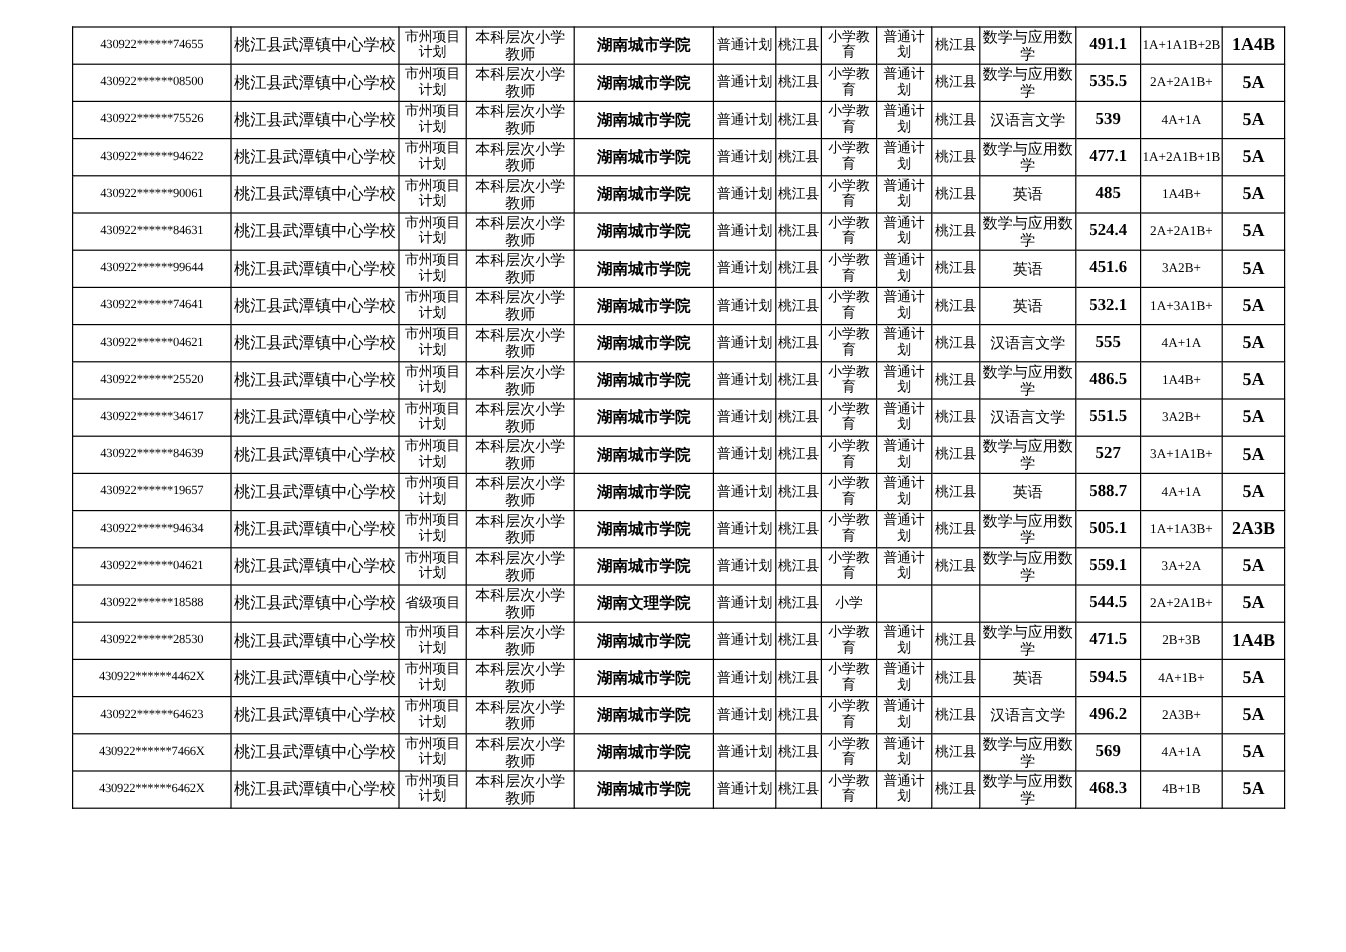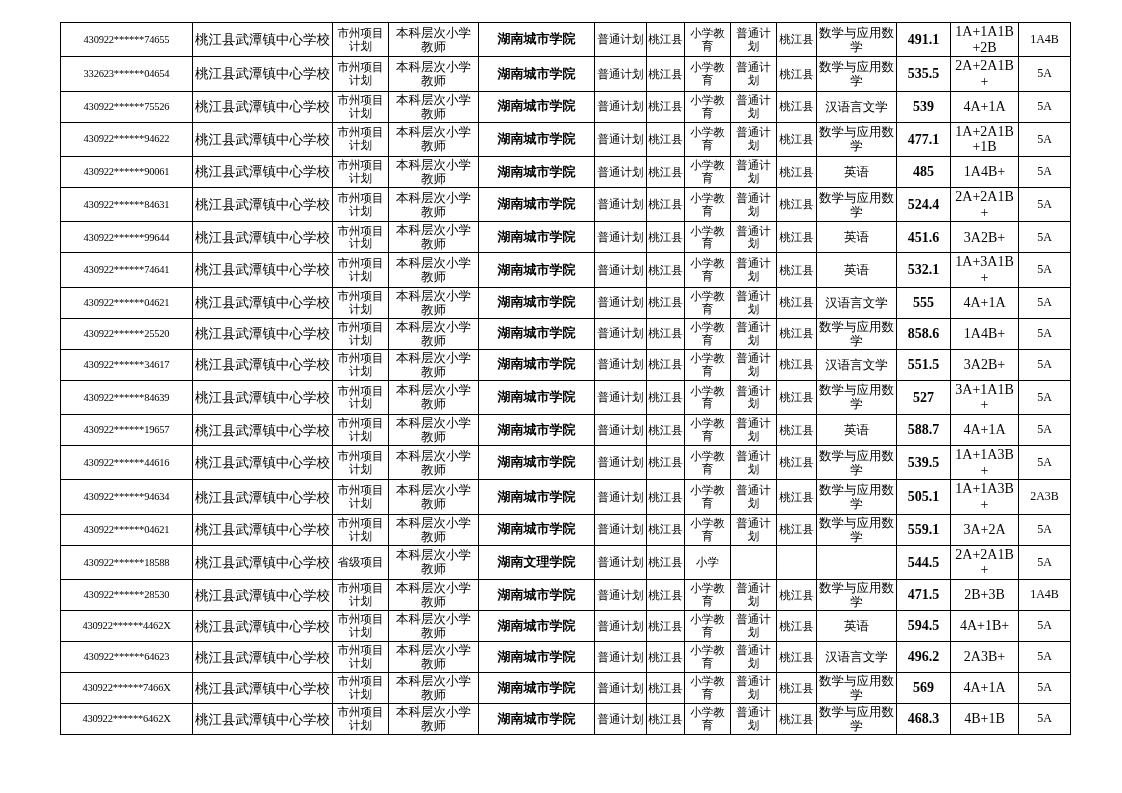--- a/index.html
+++ b/index.html
@@ -56,22 +56,22 @@
   .col-plan     { font-size: 11.5px; }
   .col-level    { font-size: 12.5px; }
   .col-univ     { font-size: 13px; font-weight: bold; }
   .col-type     { font-size: 11.5px; }
   .col-county   { font-size: 11.5px; }
   .col-stage    { font-size: 11.5px; }
   .col-category { font-size: 11.5px; }
   .col-county2  { font-size: 11.5px; }
   .col-major    { font-size: 12.5px; }
   .col-score    { font-size: 14px; font-weight: bold; }
-  .col-codeA    { font-size: 14px; margin-top: 16px; }
-  .col-codeB    { font-size: 12px; }
+  .col-codeA    { font-size: 11px; margin-top: 16px; }
+  .col-codeB    { font-size: 15px; font-weight: bold; }
 </style>
 </head>
 <body>
 
 <div class="page">
   <table class="data-table">
     <colgroup>
       <col class="c0">
         <col class="c1">
         <col class="c2">
@@ -98,21 +98,21 @@
           <td class="col-county">桃江县</td>
           <td class="col-stage">小学教育</td>
           <td class="col-category">普通计划</td>
           <td class="col-county2">桃江县</td>
           <td class="col-major">数学与应用数学</td>
           <td class="col-score">491.1</td>
           <td class="col-codeA">1A+1A1B+2B</td>
           <td class="col-codeB">1A4B</td>
         </tr>
         <tr>
-          <td class="col-id">332623******04654</td>
+          <td class="col-id">430922******08500</td>
           <td class="col-school">桃江县武潭镇中心学校</td>
           <td class="col-plan">市州项目计划</td>
           <td class="col-level">本科层次小学教师</td>
           <td class="col-univ">湖南城市学院</td>
           <td class="col-type">普通计划</td>
           <td class="col-county">桃江县</td>
           <td class="col-stage">小学教育</td>
           <td class="col-category">普通计划</td>
           <td class="col-county2">桃江县</td>
           <td class="col-major">数学与应用数学</td>
@@ -237,21 +237,21 @@
           <td class="col-school">桃江县武潭镇中心学校</td>
           <td class="col-plan">市州项目计划</td>
           <td class="col-level">本科层次小学教师</td>
           <td class="col-univ">湖南城市学院</td>
           <td class="col-type">普通计划</td>
           <td class="col-county">桃江县</td>
           <td class="col-stage">小学教育</td>
           <td class="col-category">普通计划</td>
           <td class="col-county2">桃江县</td>
           <td class="col-major">数学与应用数学</td>
-          <td class="col-score">858.6</td>
+          <td class="col-score">486.5</td>
           <td class="col-codeA">1A4B+</td>
           <td class="col-codeB">5A</td>
         </tr>
         <tr>
           <td class="col-id">430922******34617</td>
           <td class="col-school">桃江县武潭镇中心学校</td>
           <td class="col-plan">市州项目计划</td>
           <td class="col-level">本科层次小学教师</td>
           <td class="col-univ">湖南城市学院</td>
           <td class="col-type">普通计划</td>
@@ -287,36 +287,20 @@
           <td class="col-level">本科层次小学教师</td>
           <td class="col-univ">湖南城市学院</td>
           <td class="col-type">普通计划</td>
           <td class="col-county">桃江县</td>
           <td class="col-stage">小学教育</td>
           <td class="col-category">普通计划</td>
           <td class="col-county2">桃江县</td>
           <td class="col-major">英语</td>
           <td class="col-score">588.7</td>
           <td class="col-codeA">4A+1A</td>
-          <td class="col-codeB">5A</td>
-        </tr>
-        <tr>
-          <td class="col-id">430922******44616</td>
-          <td class="col-school">桃江县武潭镇中心学校</td>
-          <td class="col-plan">市州项目计划</td>
-          <td class="col-level">本科层次小学教师</td>
-          <td class="col-univ">湖南城市学院</td>
-          <td class="col-type">普通计划</td>
-          <td class="col-county">桃江县</td>
-          <td class="col-stage">小学教育</td>
-          <td class="col-category">普通计划</td>
-          <td class="col-county2">桃江县</td>
-          <td class="col-major">数学与应用数学</td>
-          <td class="col-score">539.5</td>
-          <td class="col-codeA">1A+1A3B+</td>
           <td class="col-codeB">5A</td>
         </tr>
         <tr>
           <td class="col-id">430922******94634</td>
           <td class="col-school">桃江县武潭镇中心学校</td>
           <td class="col-plan">市州项目计划</td>
           <td class="col-level">本科层次小学教师</td>
           <td class="col-univ">湖南城市学院</td>
           <td class="col-type">普通计划</td>
           <td class="col-county">桃江县</td>

